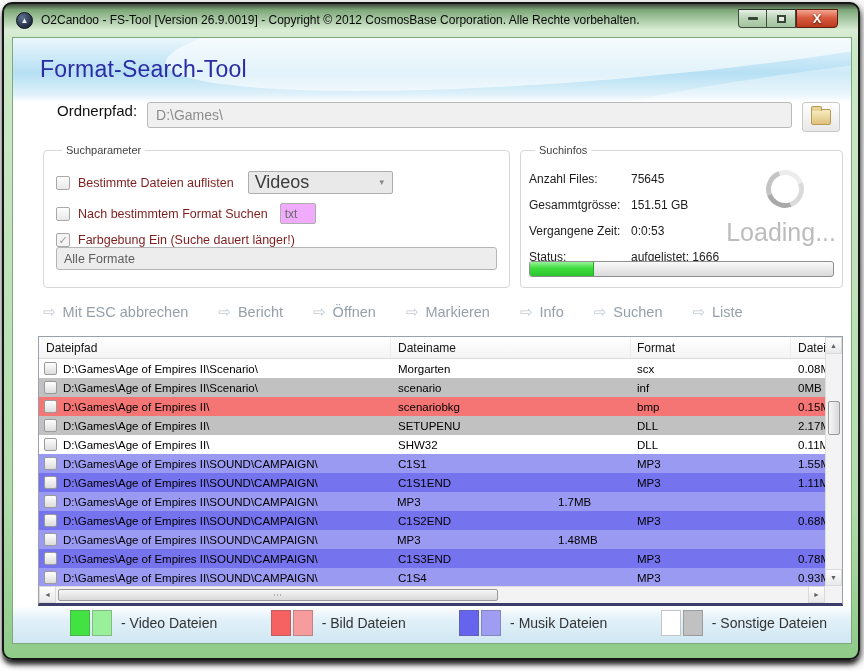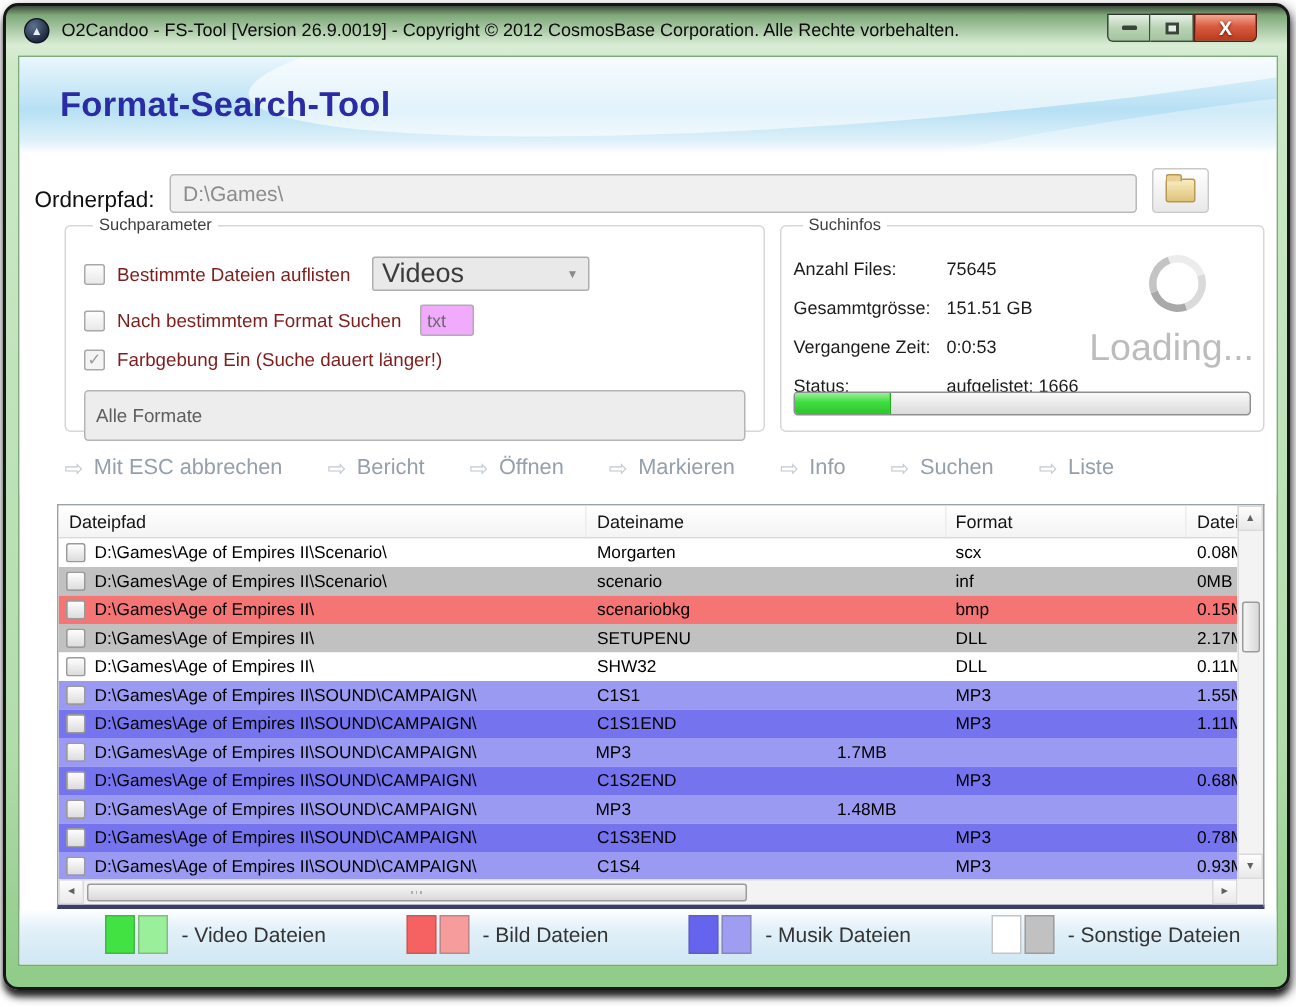--- a/index.html
+++ b/index.html
@@ -27,29 +27,29 @@
   .min-glyph { width:10px; height:3px; background:#3a453a; border-radius:1px; }
   .max-glyph { width:9px; height:8px; border:2px solid #3a453a; background:rgba(255,255,255,0.6); }
   .close-glyph { color:#fff; font-size:13px; font-weight:bold; text-shadow:0 1px 2px rgba(60,10,0,0.8); }
 
   
   .client { position:absolute; left:8px; top:33px; width:840px; height:607px; background:#ffffff;
     border:1px solid #7fa87b; display:flex; flex-direction:column; overflow:hidden; }
 
   
   .banner { height:64px; position:relative; overflow:hidden;
-    background:linear-gradient(180deg,#eaf6fc 0%,#b6e0f4 55%,#dff1fa 88%,#fdfeff 100%); flex:0 0 auto;font-weight:bold; }
+    background:linear-gradient(180deg,#eaf6fc 0%,#b6e0f4 55%,#dff1fa 88%,#fdfeff 100%); flex:0 0 auto; }
   .banner::before { content:""; position:absolute; left:18%; top:-70px; width:110%; height:110px;
     background:rgba(255,255,255,0.6); border-radius:50%; transform:rotate(-5deg); }
   .banner::after { content:""; position:absolute; left:55%; top:28px; width:90%; height:90px;
     background:rgba(255,255,255,0.35); border-radius:50%; transform:rotate(-7deg); }
   .app-title { position:absolute; left:27px; top:18px; z-index:2; font-size:23px; color:#2b2ba4; letter-spacing:0.2px; }
 
   
-  .path-row { height:40px; display:flex; align-items:flex-end; padding-left:10px; flex:0 0 auto; background:#fff; }
+  .path-row { height:40px; display:flex; align-items:flex-start; padding-left:44px; flex:0 0 auto; background:#fff; }
   .path-label { font-size:15px; color:#101010; flex:0 0 auto; }
   .path-input { margin-left:10px; width:645px; height:26px; background:#f0f0f0; border:1px solid #b9b9b9; border-radius:3px;
     font-family:"Liberation Sans",sans-serif; font-size:14px; color:#8c8c8c; padding:0 8px; }
   .folder-btn { margin-left:10px; width:38px; height:30px; border:1px solid #c9c9c9; border-radius:3px;
     background:linear-gradient(180deg,#ffffff,#e8e8e8); position:relative; cursor:pointer; }
   .folder-ico { position:absolute; left:8px; top:6px; width:20px; height:16px; background:linear-gradient(180deg,#f7ecc0,#dfc27c);
     border:1px solid #b89a55; border-radius:2px; }
   .folder-ico::before { content:""; position:absolute; left:-1px; top:-4px; width:9px; height:4px;
     background:#e8d296; border:1px solid #b89a55; border-bottom:none; border-radius:2px 2px 0 0; }
 
@@ -66,22 +66,22 @@
   .cb .ck { visibility:hidden; }
   .cb.checked { background:#f4f4f4; }
   .cb.checked .ck { visibility:visible; }
   .param-label { margin-left:8px; font-size:12.5px; color:#7f1d1d; }
   .combo { margin-left:14px; width:145px; height:23px; background:#e9e9e9; border:1px solid #aeaeae; border-radius:2px;
     display:flex; align-items:center; padding:0 6px; position:relative; cursor:pointer; }
   .combo-value { font-size:18px; color:#3c3c3c; flex:1; }
   .combo-arrow { font-size:8px; color:#8a8a8a; }
   .mini-input { margin-left:12px; width:36px; height:21px; background:#f0abfc; border:1px solid #aeaeae; border-radius:2px;
     font-family:"Liberation Sans",sans-serif; font-size:12px; color:#6a6a6a; padding:0 4px; }
-  .formats-input { margin-top:13px; width:100%; height:23px; background:#ededed; border:1px solid #b5b5b5; border-radius:3px;
-    font-family:"Liberation Sans",sans-serif; font-size:12.5px; color:#5d5d5d; padding:16px 7px; }
+  .formats-input { width:100%; height:23px; background:#ededed; border:1px solid #b5b5b5; border-radius:3px;
+    font-family:"Liberation Sans",sans-serif; font-size:12.5px; color:#5d5d5d; padding:5px 7px; }
 
   .info-grid { margin-top:6px; }
   .info-row { display:flex; height:26px; align-items:center; }
   .info-label { width:102px; font-size:12px; color:#1c1c1c; flex:0 0 auto; }
   .info-value { font-size:12px; color:#1c1c1c; }
   .spinner { position:absolute; right:38px; top:14px; width:38px; height:38px; border-radius:50%;
     border:5px solid #ececec; border-right-color:#dadada; border-bottom-color:#a9a9a9; border-left-color:#c4c4c4;
     transform:rotate(25deg); }
   .loading-text { position:absolute; right:6px; top:62px; font-size:25px; color:#bcbcbc; }
   .progress { position:absolute; left:8px; right:8px; bottom:10px; height:16px; border:1px solid #8f8f8f; border-radius:3px;

